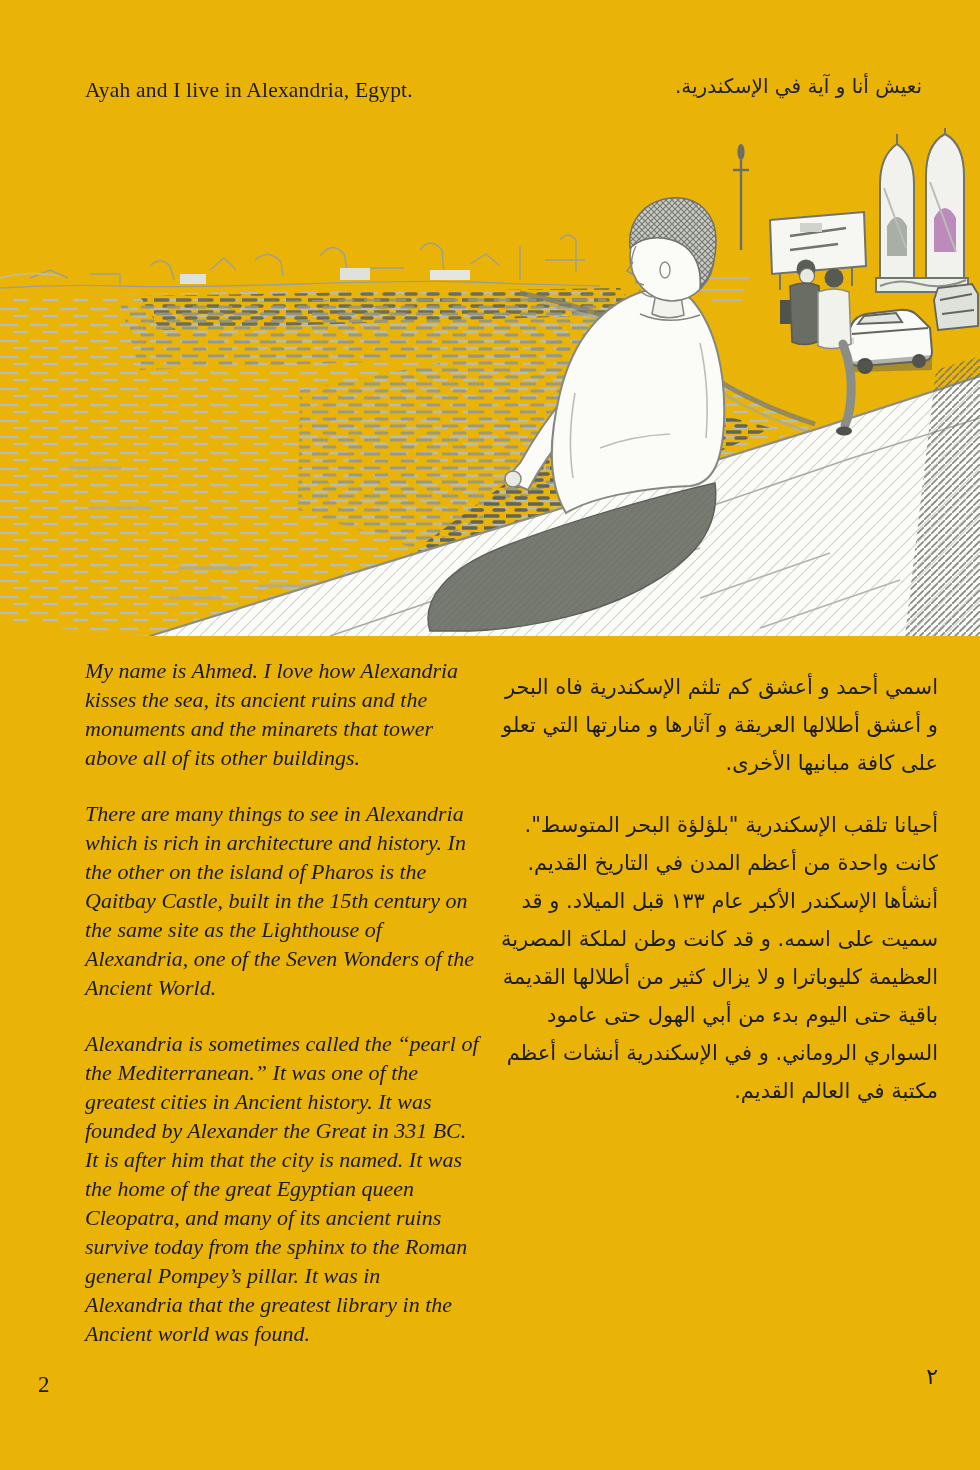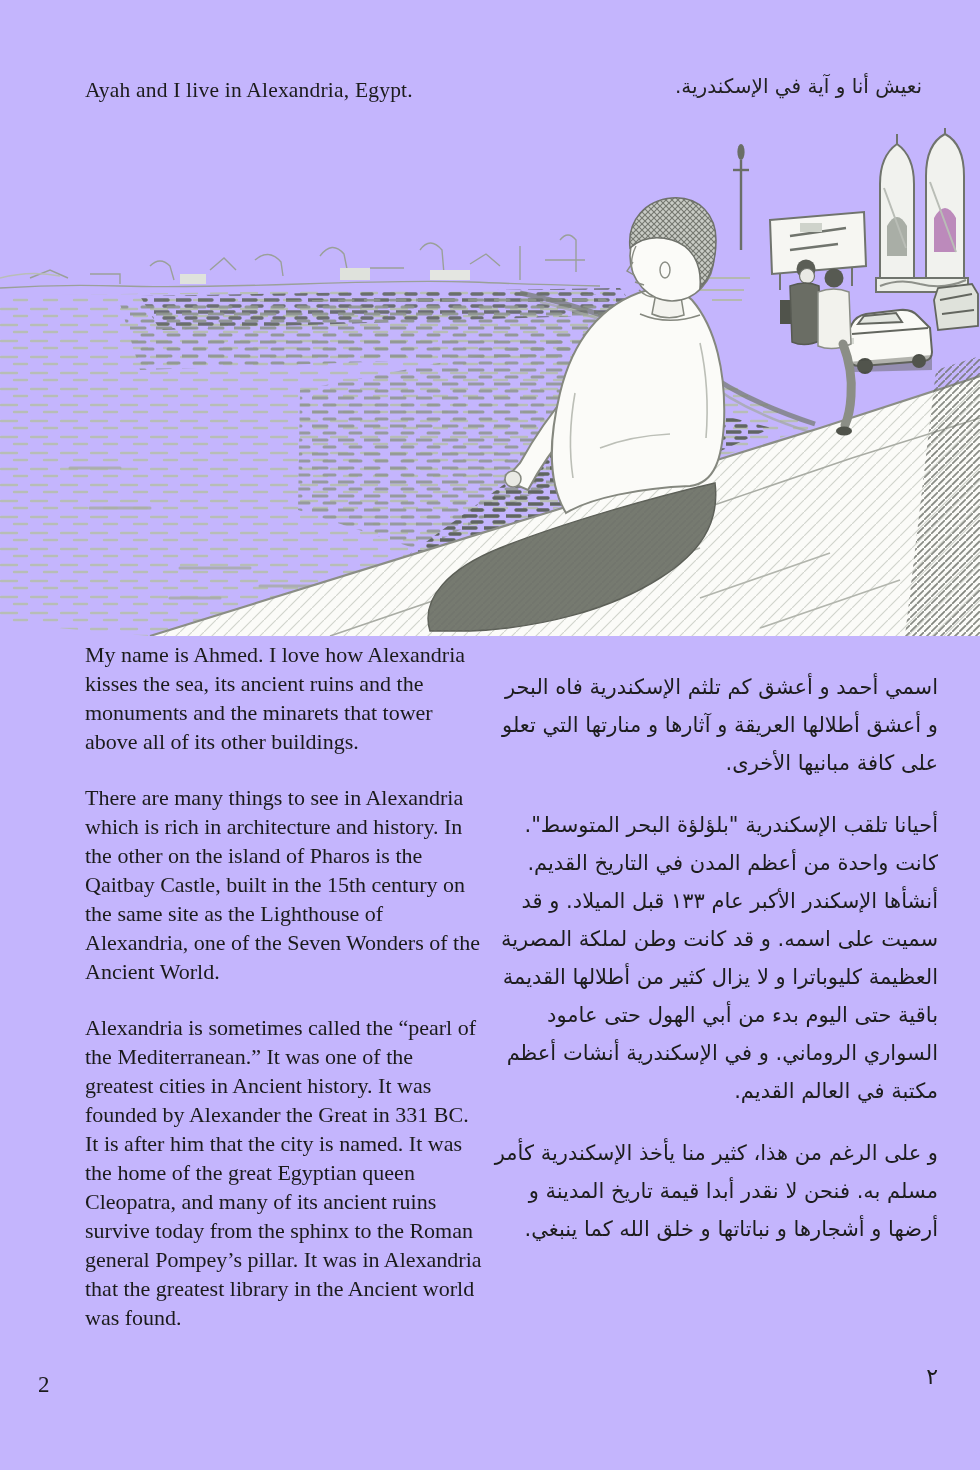--- a/index.html
+++ b/index.html
@@ -1,19 +1,19 @@
 <!DOCTYPE html>
 <html lang="en"><head>
 <meta charset="utf-8">
 <style>
   html,body{margin:0;padding:0;background:#ffffff;}
   .page{
     position:relative;
     width:980px;height:1470px;
-    background:#c4b5fd;
+    background:#eab308;
     font-family:"Liberation Serif", serif;
     color:#1b1b1b;
     overflow:hidden;
   }
   .intro-en{
     position:absolute;left:85px;top:78px;
     font-size:21.5px;letter-spacing:.2px;
   }
   .intro-ar{
     position:absolute;right:58px;top:74px;
@@ -21,21 +21,21 @@
     font-family:"DejaVu Sans", sans-serif;
     font-size:20px;color:#222;
   }
   .figure-wrap{
     position:absolute;left:0;top:128px;width:980px;height:508px;
   }
   .col-en{
     position:absolute;left:85px;top:640px;width:398px;
     font-size:22px;line-height:29px;
   }
-  .col-en p{margin:0 0 27px 0;}
+  .col-en p{margin:16px 0 27px 0;font-style:italic;}
   .col-ar{
     position:absolute;left:491px;top:668px;width:447px;
     direction:rtl;text-align:right;
     font-family:"DejaVu Sans", sans-serif;
     font-size:21px;line-height:38px;color:#1d1d1d;
   }
   .col-ar p{margin:0 0 24px 0;}
   .pagenum-left{
     position:absolute;left:38px;top:1372px;font-size:23px;
   }
@@ -199,19 +199,18 @@
 
   <div class="col-en">
     <p>My name is Ahmed. I love how Alexandria kisses the sea, its ancient ruins and the monuments and the minarets that tower above all of its other buildings.</p>
     <p>There are many things to see in Alexandria which is rich in architecture and history. In the other on the island of Pharos is the Qaitbay Castle, built in the 15th century on the same site as the Lighthouse of Alexandria, one of the Seven Wonders of the Ancient World.</p>
     <p>Alexandria is sometimes called the “pearl of the Mediterranean.” It was one of the greatest cities in Ancient history. It was founded by Alexander the Great in 331 BC. It is after him that the city is named. It was the home of the great Egyptian queen Cleopatra, and many of its ancient ruins survive today from the sphinx to the Roman general Pompey’s pillar. It was in Alexandria that the greatest library in the Ancient world was found.</p>
   </div>
 
   <div class="col-ar" dir="rtl">
     <p>اسمي أحمد و أعشق كم تلثم الإسكندرية فاه البحر و أعشق أطلالها العريقة و آثارها و منارتها التي تعلو على كافة مبانيها الأخرى.</p>
     <p>أحيانا تلقب الإسكندرية "بلؤلؤة البحر المتوسط". كانت واحدة من أعظم المدن في التاريخ القديم. أنشأها الإسكندر الأكبر عام ١٣٣ قبل الميلاد. و قد سميت على اسمه. و قد كانت وطن لملكة المصرية العظيمة كليوباترا و لا يزال كثير من أطلالها القديمة باقية حتى اليوم بدء من أبي الهول حتى عامود السواري الروماني. و في الإسكندرية أنشات أعظم مكتبة في العالم القديم.</p>
-    <p>و على الرغم من هذا، كثير منا يأخذ الإسكندرية كأمر مسلم به. فنحن لا نقدر أبدا قيمة تاريخ المدينة و أرضها و أشجارها و نباتاتها و خلق الله كما ينبغي.</p>
   </div>
 
   <div class="pagenum-left">2</div>
   <div class="pagenum-right">٢</div>
 
 </div>
 
 </body></html>

